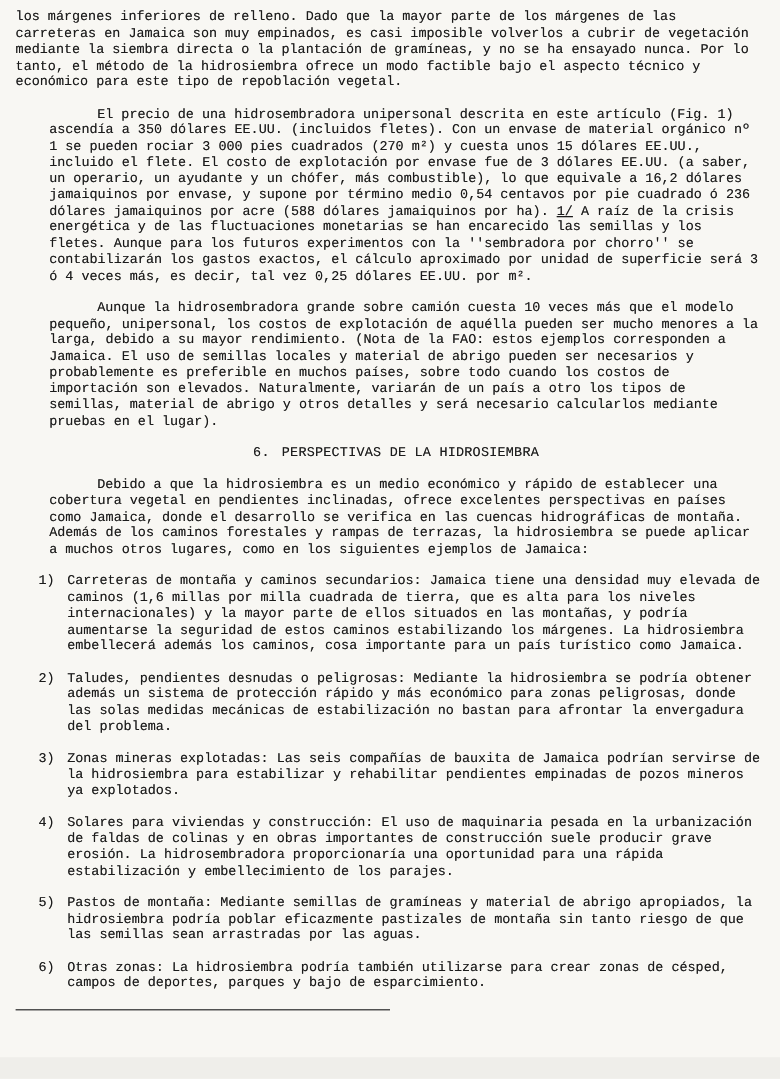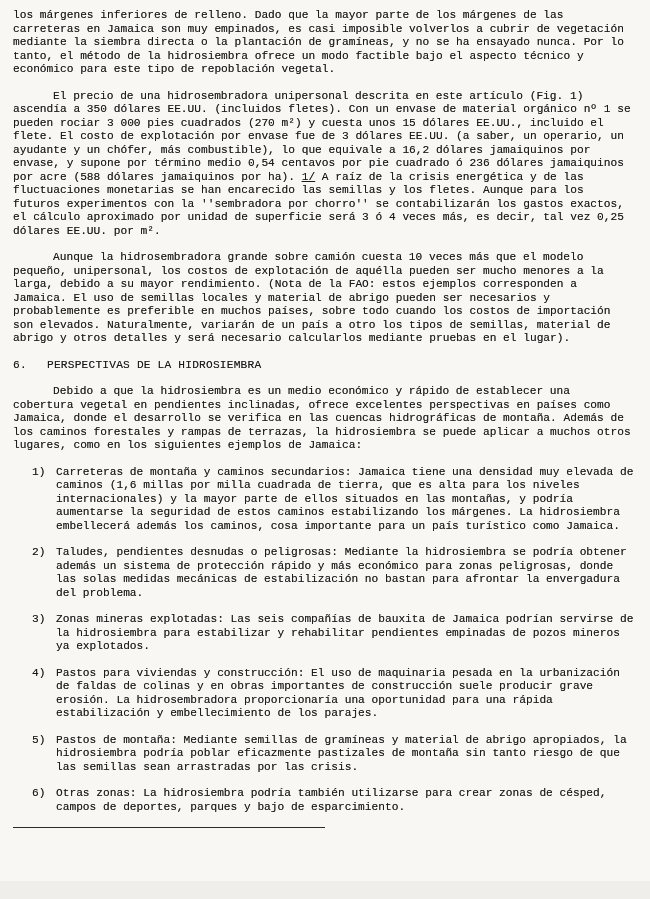--- a/index.html
+++ b/index.html
@@ -13,23 +13,23 @@
     width: 650px; height: 881px;
     background: #f8f7f3;
     padding: 9px 13px 6px 13px;
     font-size: 11.2px;
     line-height: 13.5px;
     color: #1b1b1b;
     text-shadow: 0 0 0.5px rgba(25,25,25,0.55);
     overflow: hidden;
   }
   p { margin: 0 0 13px 0; }
-  .first-line-indent { text-indent: 40px; }
+  .first-line-indent { text-indent: 40px; margin-left: 28px; }
   .u { text-decoration: underline; }
-  .heading { margin: 0 0 13px 0; letter-spacing: 0.2px; }
+  .heading { margin: 0 0 13px 0; letter-spacing: 0.2px; text-align: center; }
   .heading .h-num { display: inline-block; width: 34px; }
   .list { margin: 0; }
   .list-item {
     display: flex;
     margin: 0 0 13px 19px;
   }
   .list-item .marker { width: 24px; flex-shrink: 0; }
   .list-item .li-text { flex: 1; font-family: Liberation Mono, monospace; }
   .fn-divider {
     width: 312px;
@@ -67,26 +67,26 @@
       <span class="li-text">Taludes, pendientes desnudas o peligrosas: Mediante la hidrosiembra se podría obtener además un sistema de protección rápido y más económico para zonas peligrosas, donde las solas medidas mecánicas de estabilización no bastan para afrontar la envergadura del problema.</span>
     </div>
 
     <div class="list-item">
       <span class="marker">3)</span>
       <span class="li-text">Zonas mineras explotadas: Las seis compañías de bauxita de Jamaica podrían servirse de la hidrosiembra para estabilizar y rehabilitar pendientes empinadas de pozos mineros ya explotados.</span>
     </div>
 
     <div class="list-item">
       <span class="marker">4)</span>
-      <span class="li-text">Pastos para viviendas y construcción: El uso de maquinaria pesada en la urbanización de faldas de colinas y en obras importantes de construcción suele producir grave erosión. La hidrosembradora proporcionaría una oportunidad para una rápida estabilización y embellecimiento de los parajes.</span>
+      <span class="li-text">Solares para viviendas y construcción: El uso de maquinaria pesada en la urbanización de faldas de colinas y en obras importantes de construcción suele producir grave erosión. La hidrosembradora proporcionaría una oportunidad para una rápida estabilización y embellecimiento de los parajes.</span>
     </div>
 
     <div class="list-item">
       <span class="marker">5)</span>
-      <span class="li-text">Pastos de montaña: Mediante semillas de gramíneas y material de abrigo apropiados, la hidrosiembra podría poblar eficazmente pastizales de montaña sin tanto riesgo de que las semillas sean arrastradas por las crisis.</span>
+      <span class="li-text">Pastos de montaña: Mediante semillas de gramíneas y material de abrigo apropiados, la hidrosiembra podría poblar eficazmente pastizales de montaña sin tanto riesgo de que las semillas sean arrastradas por las aguas.</span>
     </div>
 
     <div class="list-item">
       <span class="marker">6)</span>
       <span class="li-text">Otras zonas: La hidrosiembra podría también utilizarse para crear zonas de césped, campos de deportes, parques y bajo de esparcimiento.</span>
     </div>
 
   </div>
 
   <div class="fn-divider"></div>

